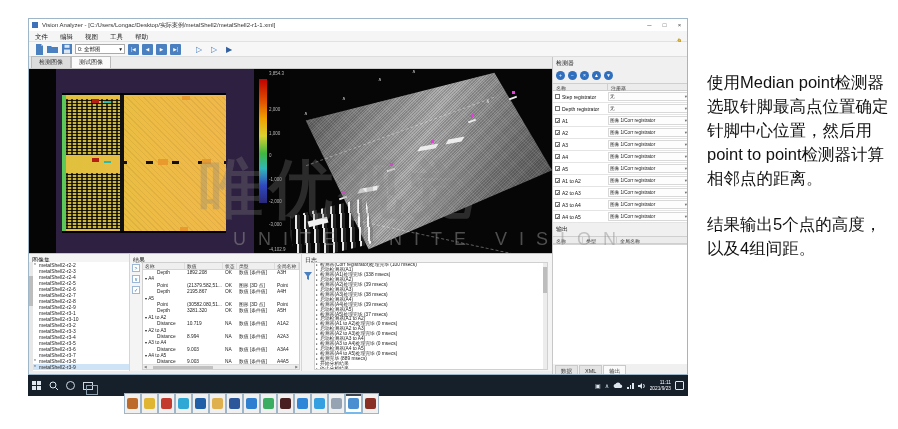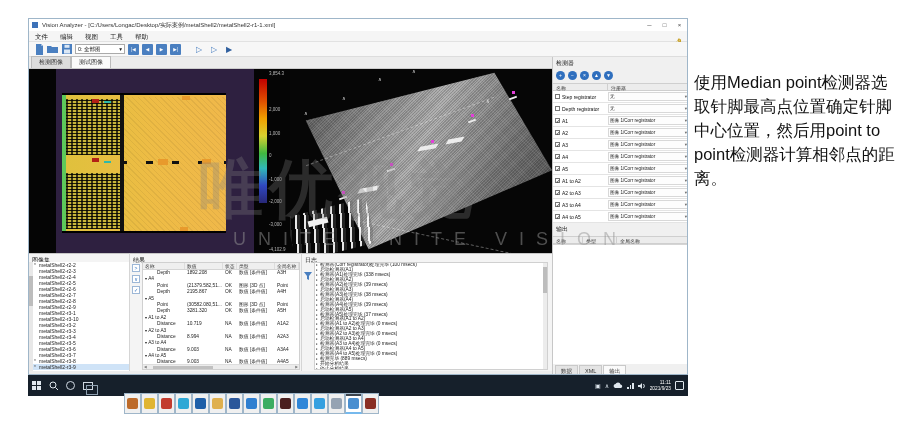--- a/index.html
+++ b/index.html
@@ -122,21 +122,21 @@
   .taskview-box::after{content:"";position:absolute;left:2px;top:2px;width:10px;height:8px;border:1px solid #8fa0b0;}
   .tray{margin-left:auto;display:flex;align-items:center;gap:4px;padding-right:4px;color:#dfe7ee;}
   .tray-glyph{font-size:6px;color:#dfe7ee;}
   .sigbars{display:flex;align-items:flex-end;gap:1px;}
   .sigbars i{display:block;width:1.5px;background:#dfe7ee;}
   .clock{text-align:right;font-size:4.8px;line-height:5.4px;color:#fff;white-space:nowrap;}
   .action-center{width:9px;height:9px;border:1px solid #dfe7ee;border-radius:1px;}
 
   
   .annotation{position:absolute;left:694px;top:70px;width:202px;color:#111;}
-  .annotation p{font-size:16.5px;line-height:24px;margin:0 0 22px 0;font-weight:500;}
+  .annotation p{font-size:16.5px;line-height:24px;margin:0 0 22px 13px;font-weight:500;}
 </style>
 </head>
 <body>
 
 <div class="canvas">
 
   <div class="app">
 
     <div class="titlebar">
       <div class="app-icon"></div>
@@ -619,15 +619,16 @@
       <div class="clock">
         <div>11:11</div>
         <div>2021/9/23</div>
       </div>
       <div class="action-center"></div>
     </div>
   </div>
 
   <div class="annotation">
     <p>使用Median point检测器选取针脚最高点位置确定针脚中心位置，然后用point to point检测器计算相邻点的距离。</p>
+      <p>结果输出5个点的高度，以及4组间距。</p>
   </div>
 
 </div>
 
 </body></html>

